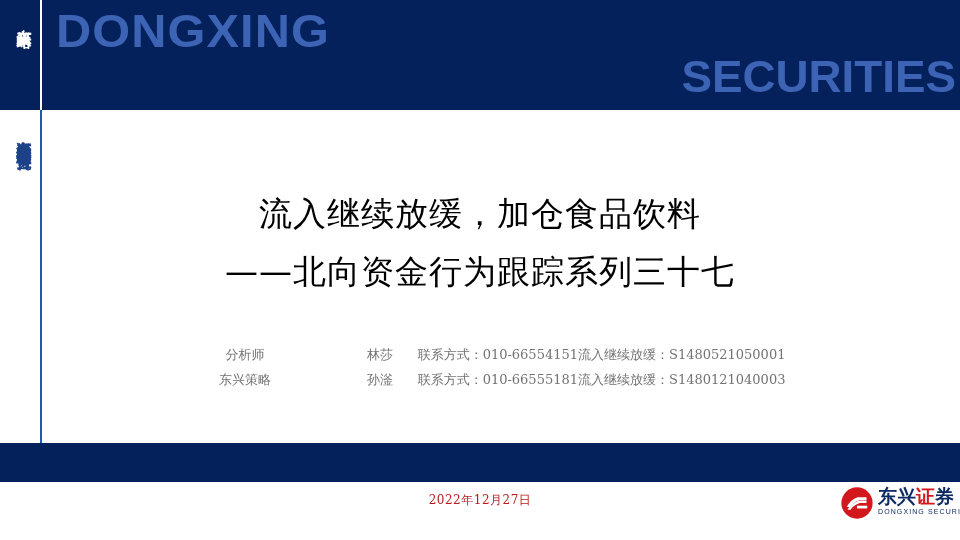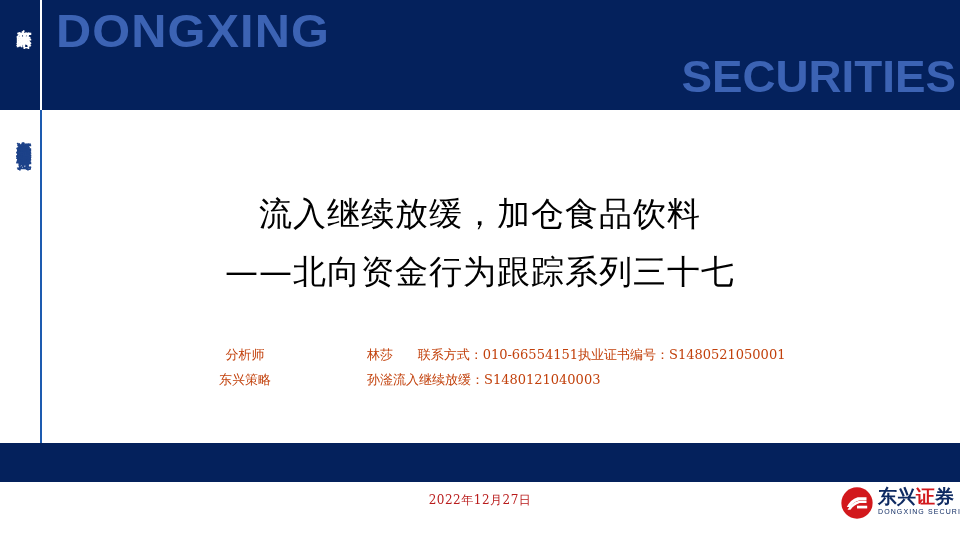--- a/index.html
+++ b/index.html
@@ -135,21 +135,21 @@
     left: 175px;
     top: 346px;
     width: 660px;
   }
   .analyst-row {
     display: flex;
     align-items: baseline;
     height: 25px;
     font-family: "DejaVu Serif", "Liberation Serif", serif;
     font-size: 13px;
-    color: #c2410c;
+    color: #737373;
     white-space: nowrap;
   }
   .col-role {
     width: 140px;
     text-align: center;
   }
   .col-name {
     width: 78px;
     text-align: right;
   }
@@ -241,25 +241,26 @@
   <div class="title-block">
     <div class="title-line">流入继续放缓，加仓食品饮料</div>
     <div class="title-line">——北向资金行为跟踪系列三十七</div>
   </div>
 
   <div class="analyst-block">
     <div class="analyst-row">
       <span class="col-role">分析师</span>
       <span class="col-name">林莎</span>
       <span class="col-contact">联系方式：010-66554151</span>
-      <span class="col-cert">执业证书编号：S1480521050001</span>
+      <span class="col-cert">流入继续放缓：S1480521050001</span>
     </div>
     <div class="analyst-row">
       <span class="col-role">东兴策略</span>
       <span class="col-name">孙滏</span>
+      <span class="col-contact">联系方式：010-66555181</span>
       <span class="col-cert">流入继续放缓：S1480121040003</span>
     </div>
   </div>
 
   <div class="footer-band"></div>
   <div class="footer-date">2022年12月27日</div>
 
   <div class="logo">
     <svg class="logo-mark" viewBox="0 0 100 100">
       <circle cx="50" cy="50" r="46" fill="#d2181c"></circle>

